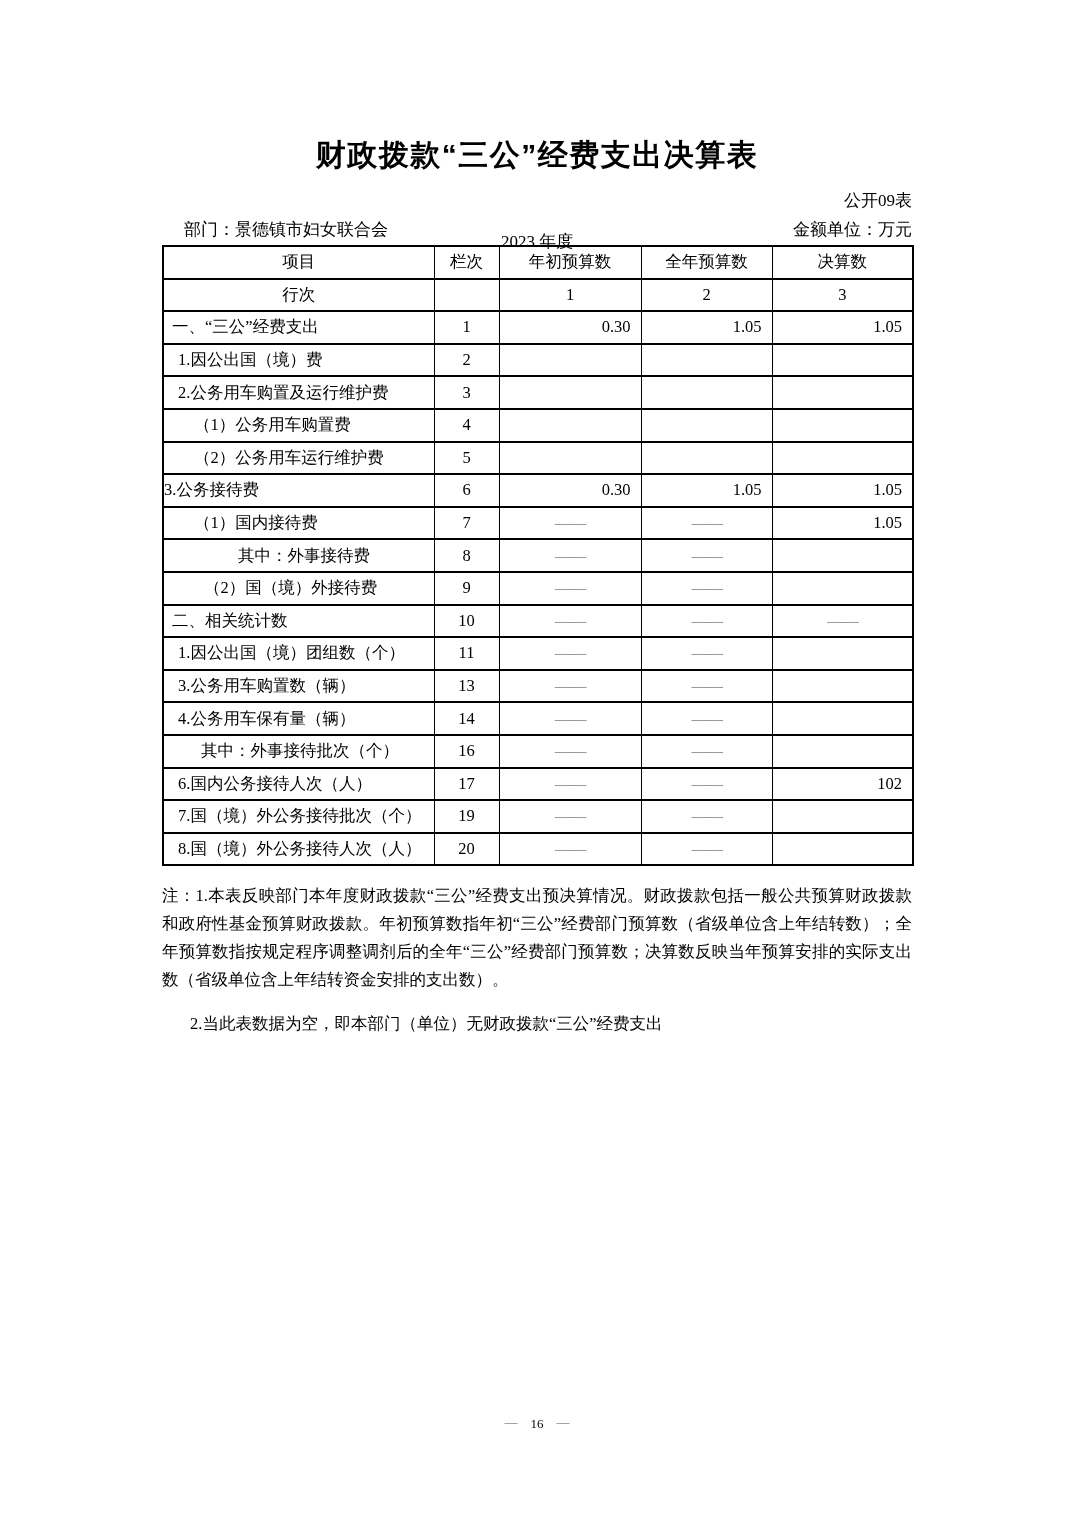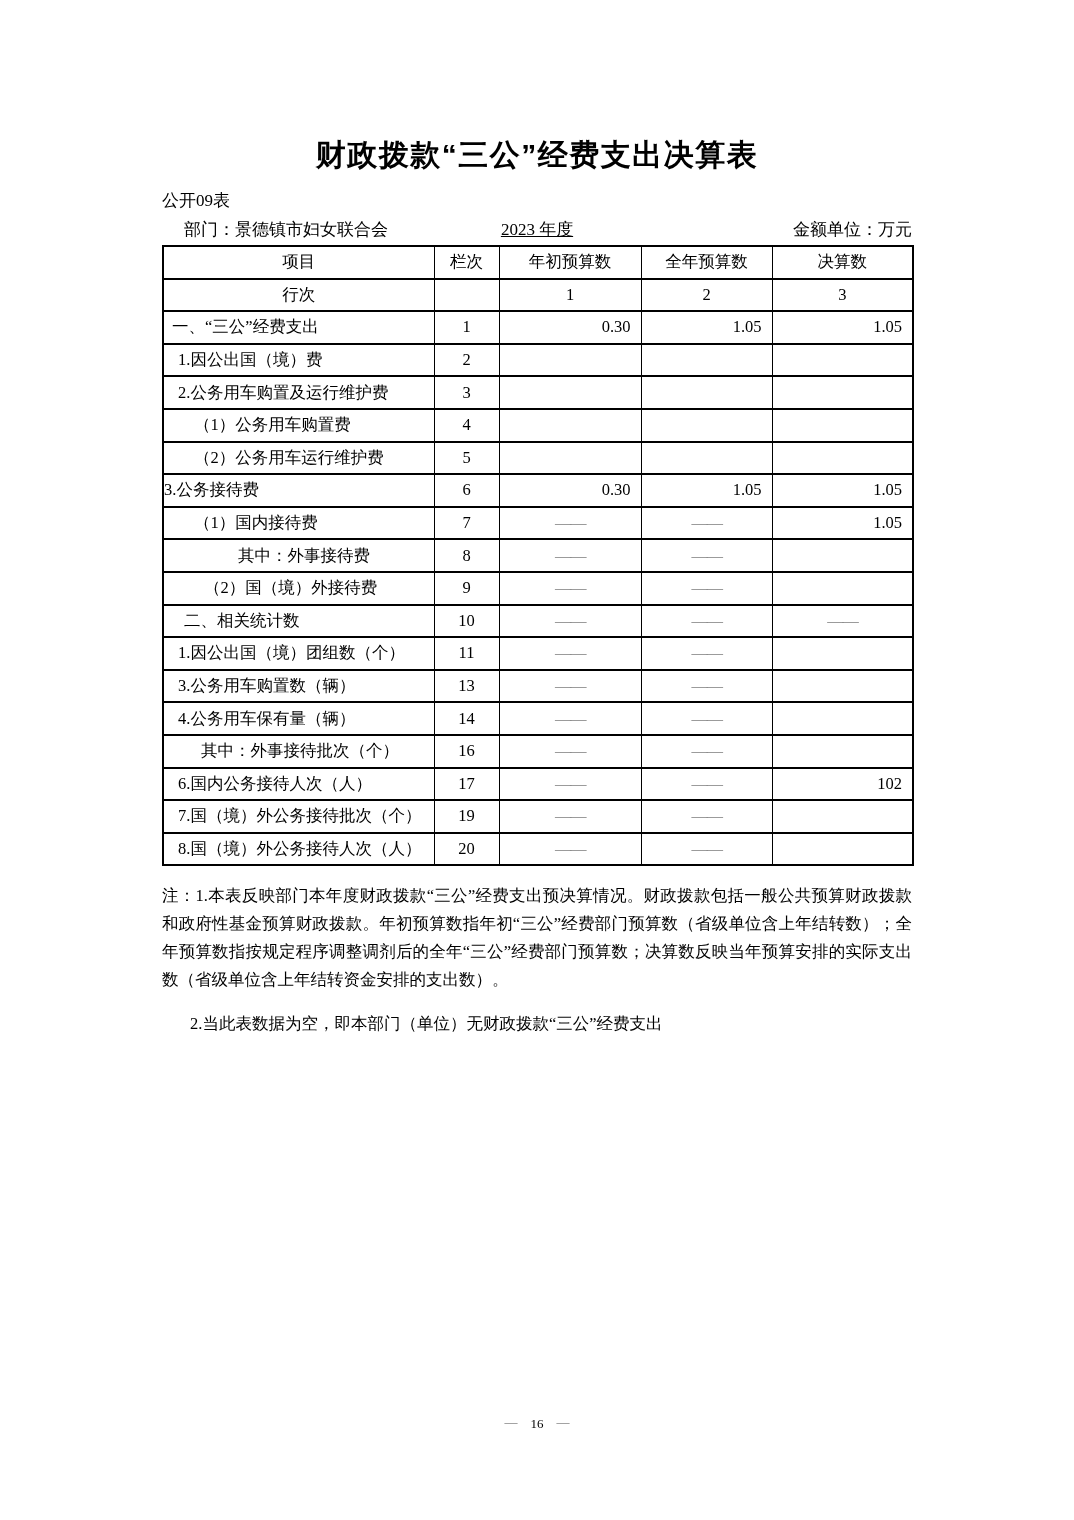--- a/index.html
+++ b/index.html
@@ -23,33 +23,34 @@
   .doc-title {
     margin: 0;
     text-align: center;
     font-family: "Liberation Sans", "DejaVu Sans", sans-serif;
     font-size: 30px;
     font-weight: bold;
     letter-spacing: 1.5px;
     line-height: 34px;
   }
   .form-code {
+    text-align: right;
     font-size: 17px;
     margin-top: 19px;
     line-height: 20px;
   }
   .meta {
     position: relative;
     font-size: 17px;
     margin-top: 8px;
     height: 26px;
     line-height: 22px;
   }
   .meta .dept { position: absolute; left: 22px; top: 0; }
-  .meta .year { position: absolute; left: 50%; transform: translateX(-50%); top: 0; text-decoration: underline; }
+  .meta .year { position: absolute; left: 50%; transform: translateX(-50%); top: 12px; }
   .meta .unit { position: absolute; right: 0; top: 0; }
 
   table.budget {
     border-collapse: collapse;
     width: 750px;
     table-layout: fixed;
     margin-top: 0;
     border-radius: 7px;
   }
   table.budget th, table.budget td {
@@ -200,21 +201,21 @@
           <td class="num-cell"></td>
         </tr>
         <tr>
           <td class="item-cell" style="padding-left: 40px;">（2）国（境）外接待费</td>
           <td class="center-cell">9</td>
           <td class="dash-cell">——</td>
           <td class="dash-cell">——</td>
           <td class="num-cell"></td>
         </tr>
         <tr>
-          <td class="item-cell" style="padding-left: 20px;">二、相关统计数</td>
+          <td class="item-cell" style="padding-left: 8px;">二、相关统计数</td>
           <td class="center-cell">10</td>
           <td class="dash-cell">——</td>
           <td class="dash-cell">——</td>
           <td class="dash-cell">——</td>
         </tr>
         <tr>
           <td class="item-cell" style="padding-left: 14px;">1.因公出国（境）团组数（个）</td>
           <td class="center-cell">11</td>
           <td class="dash-cell">——</td>
           <td class="dash-cell">——</td>

